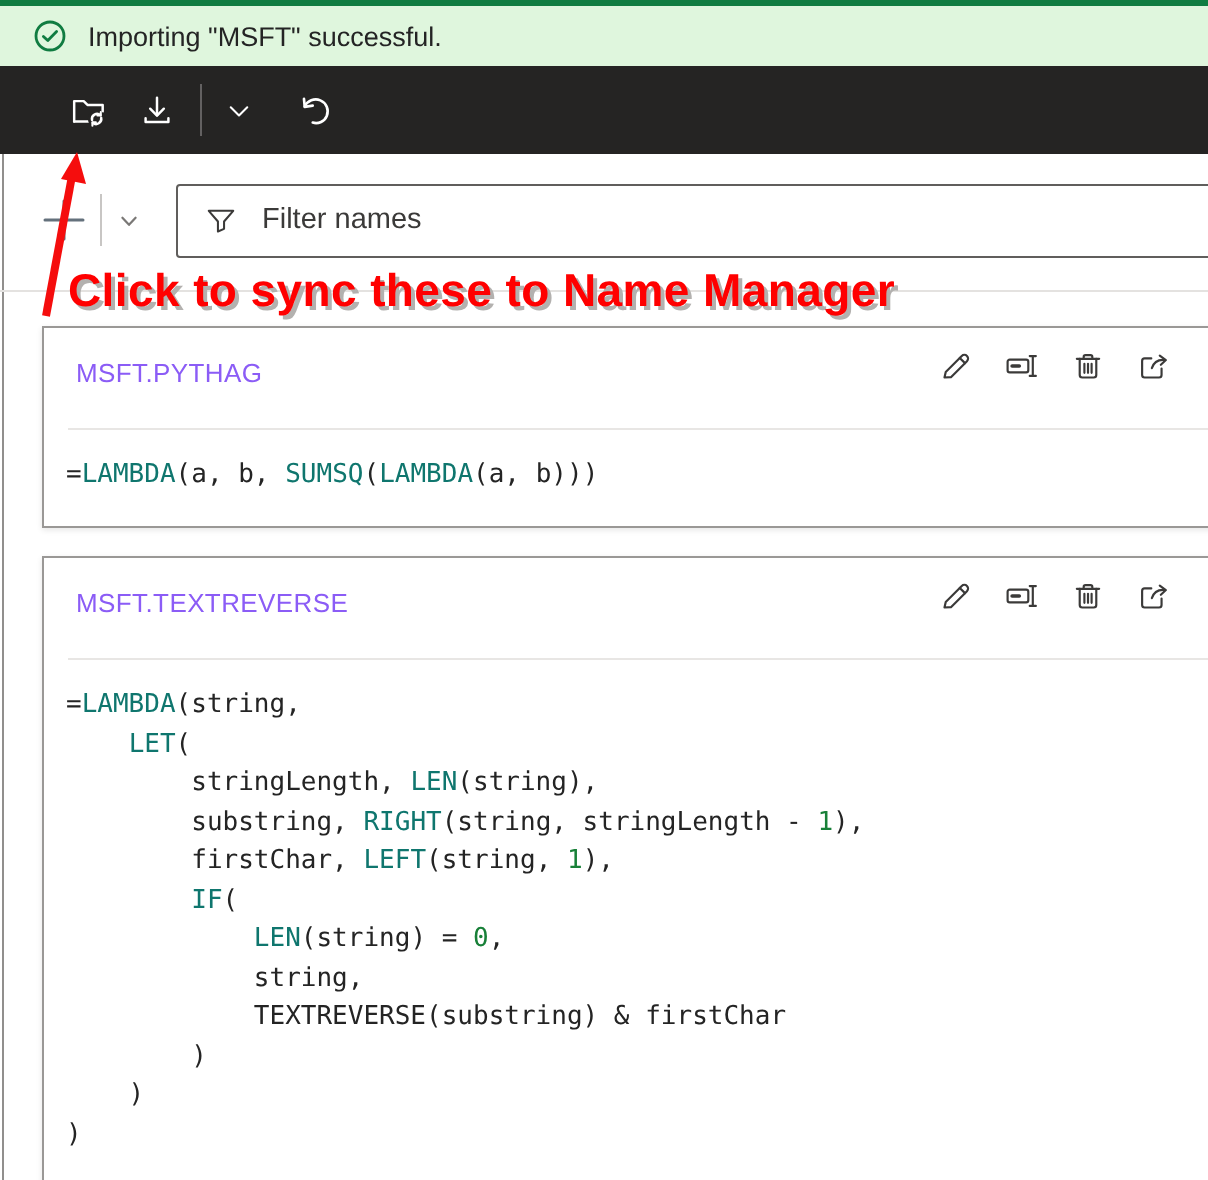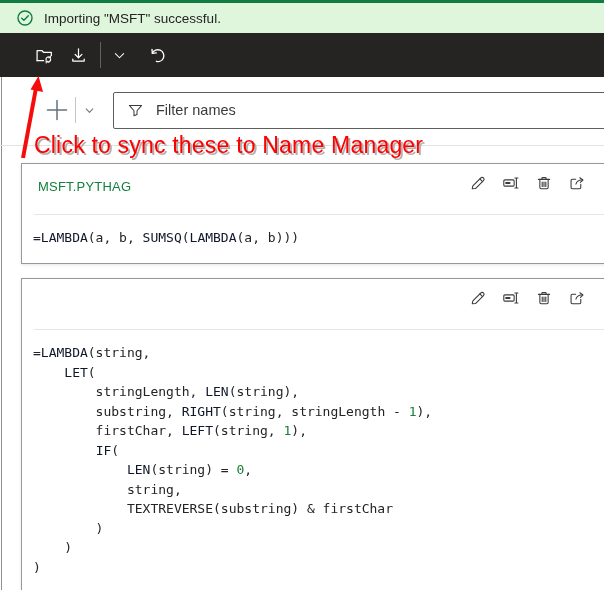--- a/index.html
+++ b/index.html
@@ -17,60 +17,60 @@
   .toolbar { position:absolute; top:33px; left:0; width:604px; height:44px;
     background:#252423; display:flex; align-items:center; padding-left:27px; }
   .tb-btn { width:34px; height:34px; display:flex; align-items:center; justify-content:center;
     background:transparent; border:none; cursor:pointer; }
   .tb-btn svg { width:19px; height:19px; }
   .tb-btn.small { width:26px; }
   .tb-div { width:1px; height:26px; background:#636161; margin:0 5px; }
 
   
   .filter-row { position:absolute; top:91px; left:0; width:604px; height:38px;
-    display:flex; align-items:center; padding-left:45px; }
+    display:flex; align-items:center; padding-left:20px; }
   .plus-btn { width:24px; height:26px; background:transparent; border:none; cursor:pointer;
     display:flex; align-items:center; justify-content:center; }
   .mini-div { width:1px; height:26px; background:#c8c6c4; margin-left:6px; }
   .chev-sm-btn { width:22px; height:22px; background:transparent; border:none; cursor:pointer;
     display:flex; align-items:center; justify-content:center; margin-left:2px; }
   .filter-box { flex:1; height:37px; margin-left:13px; margin-right:-8px;
     border:1px solid #605e5c; border-radius:2px; background:#fff;
     display:flex; align-items:center; padding-left:13px; }
   .filter-box input { border:none; outline:none; flex:1; font-size:14.5px;
     font-family:"Liberation Sans", sans-serif; color:#323130; margin-left:12px; background:transparent; }
   .filter-box input::placeholder { color:#3b3a39; opacity:1; }
 
   .section-divider { position:absolute; top:145px; left:0; width:604px; height:1px;
     background:#e4e2e0; }
 
   
   .annotation-text { position:absolute; left:34px; top:132px; z-index:5;
-    font-size:23px; font-weight:normal; color:#ff0000; letter-spacing:0.2px;
+    font-size:23px; font-weight:bold; color:#ff0000; letter-spacing:0.2px;
     text-shadow:2px 2px 0 #b3b1af; white-space:nowrap; }
   .annotation-arrow { position:absolute; left:14px; top:72px; z-index:6; }
 
   
   .card { position:absolute; left:21px; width:590px; background:#fff;
     border:1px solid #9a9896; box-shadow:0 1px 3px rgba(0,0,0,0.10); }
   .card1 { top:163px; height:101px; }
   .card2 { top:278px; height:330px; }
   .card-header { position:relative; height:50px; }
-  .card-title { position:absolute; left:16px; top:15px; font-size:13px; color:#15803d;
+  .card-title { position:absolute; left:16px; top:15px; font-size:13px; color:#8b5cf6;
     letter-spacing:0.2px; }
   .card-actions { position:absolute; right:24px; top:9px; display:flex; gap:14px; }
   .icon-btn { width:19px; height:19px; background:transparent; border:none; cursor:pointer;
     padding:0; display:flex; align-items:center; justify-content:center; }
   .icon-btn svg { width:18px; height:18px; }
   .card-divider { height:1px; background:#e8e6e4; margin:0 0 0 12px; }
   .card-code { padding:13px 0 0 11px; font-family:"DejaVu Sans Mono", monospace;
     font-size:13px; line-height:19.5px; color:#242424; }
   .code-line { white-space:pre; }
   .tok-d { color:#242424; }
-  .tok-f { color:#0f172a; }
+  .tok-f { color:#0f766e; }
   .tok-n { color:#188038; }
 
   .pane-border { position:absolute; left:1px; top:77px; width:1px; height:513px;
     background:#918f8d; }
 </style>
 </head>
 <body>
 
 <div class="banner">
   <svg class="check" viewBox="0 0 16 16">
@@ -176,20 +176,21 @@
         </svg>
       </button>
     </div>
   </div>
   <div class="card-divider"></div>
   <pre class="card-code"><div class="code-line"><span class="tok-d">=</span><span class="tok-f">LAMBDA</span><span class="tok-d">(a, b, </span><span class="tok-f">SUMSQ</span><span class="tok-d">(</span><span class="tok-f">LAMBDA</span><span class="tok-d">(a, b)))</span></div></pre>
 </div>
 
 <div class="card card2">
   <div class="card-header">
+    <span class="card-title">MSFT.TEXTREVERSE</span>
     <div class="card-actions">
       <button class="icon-btn">
         <svg viewBox="0 0 20 20" fill="none" stroke="#3b3a39" stroke-width="1.2" stroke-linecap="round" stroke-linejoin="round">
           <path d="M3.6 16.4 L4.3 13.3 L13.2 4.4 C14 3.6 15.3 3.6 16.1 4.4 C16.9 5.2 16.9 6.5 16.1 7.3 L7.2 16.2 L3.6 16.4 Z"></path>
           <path d="M12.1 5.5 L15 8.4"></path>
         </svg>
       </button>
       <button class="icon-btn">
         <svg viewBox="0 0 20 20" fill="none" stroke="#3b3a39" stroke-width="1.2" stroke-linecap="round" stroke-linejoin="round">
           <rect x="2" y="6.5" width="11.5" height="7" rx="1.2"></rect>

